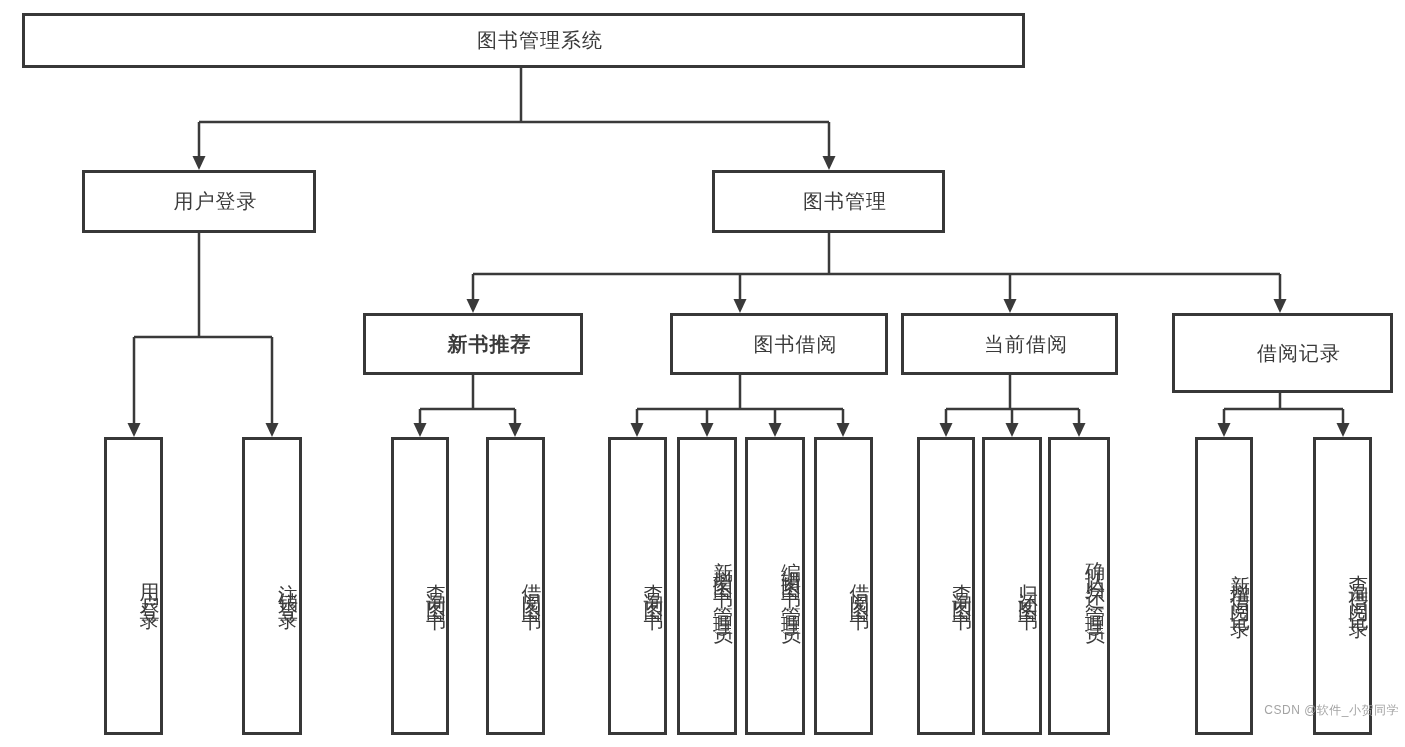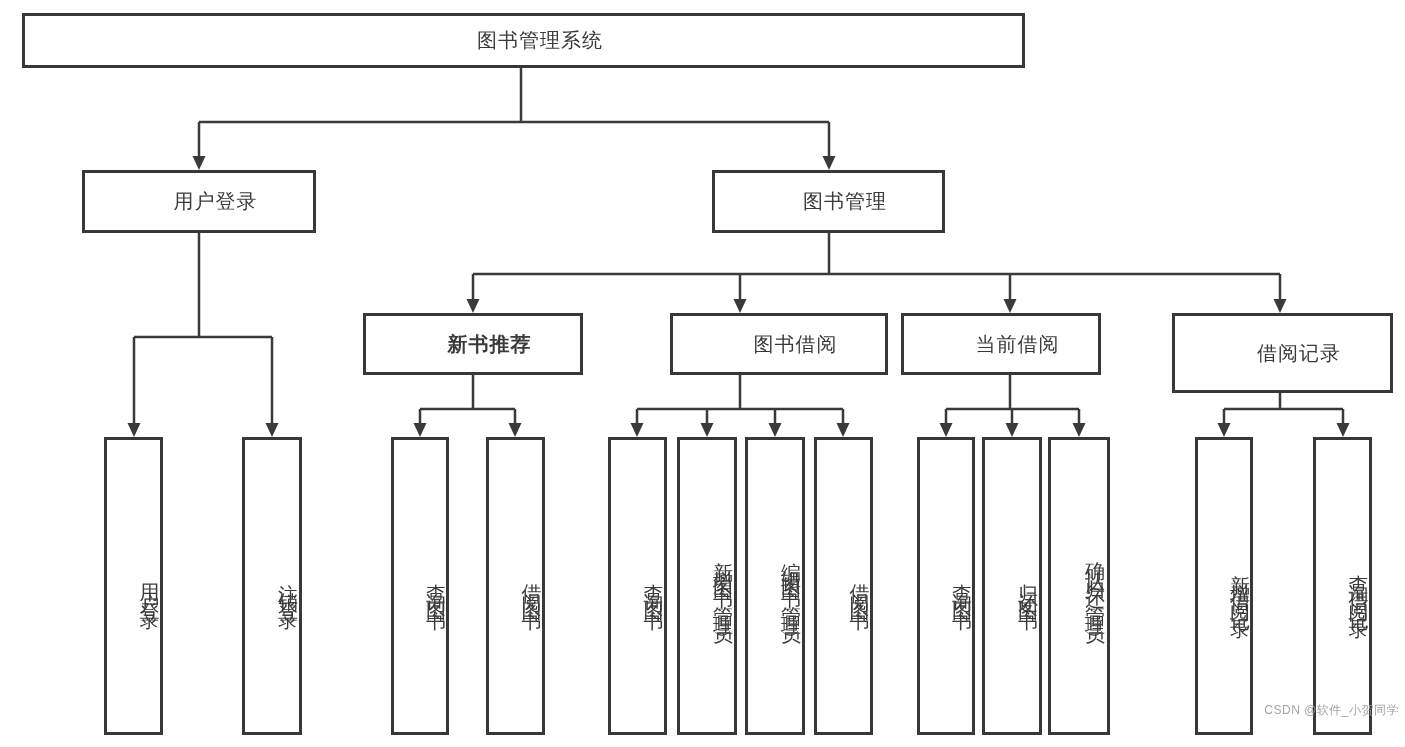--- a/index.html
+++ b/index.html
@@ -42,21 +42,21 @@
     line-height: 1;
     letter-spacing: 9px;
     color: #3a3a3a;
   }
   
   .n-root            { left: 22px;   top: 13px;  width: 1003px; height: 55px; }
   .n-user-login      { left: 82px;   top: 170px; width: 234px;  height: 63px; }
   .n-book-mgmt       { left: 712px;  top: 170px; width: 233px;  height: 63px; }
   .n-new-book        { left: 363px;  top: 313px; width: 220px;  height: 62px; font-weight: bold; }
   .n-book-borrow     { left: 630px;  top: 313px; width: 218px;  height: 62px; margin-left: 40px; }
-  .n-current-borrow  { left: 901px;  top: 313px; width: 200px;  height: 62px; }
+  .n-current-borrow  { left: 901px;  top: 313px; width: 217px;  height: 62px; }
   .n-borrow-records  { left: 1172px; top: 313px; width: 221px;  height: 80px; }
   
   .leaf { top: 437px; height: 298px; }
   .l-login           { left: 104px;  width: 59px; }
   .l-logout          { left: 242px;  width: 60px; }
   .l-nb-query        { left: 391px;  width: 58px; }
   .l-nb-borrow       { left: 486px;  width: 59px; }
   .l-bb-query        { left: 608px;  width: 59px; }
   .l-bb-add          { left: 677px;  width: 60px; }
   .l-bb-edit         { left: 745px;  width: 60px; }

